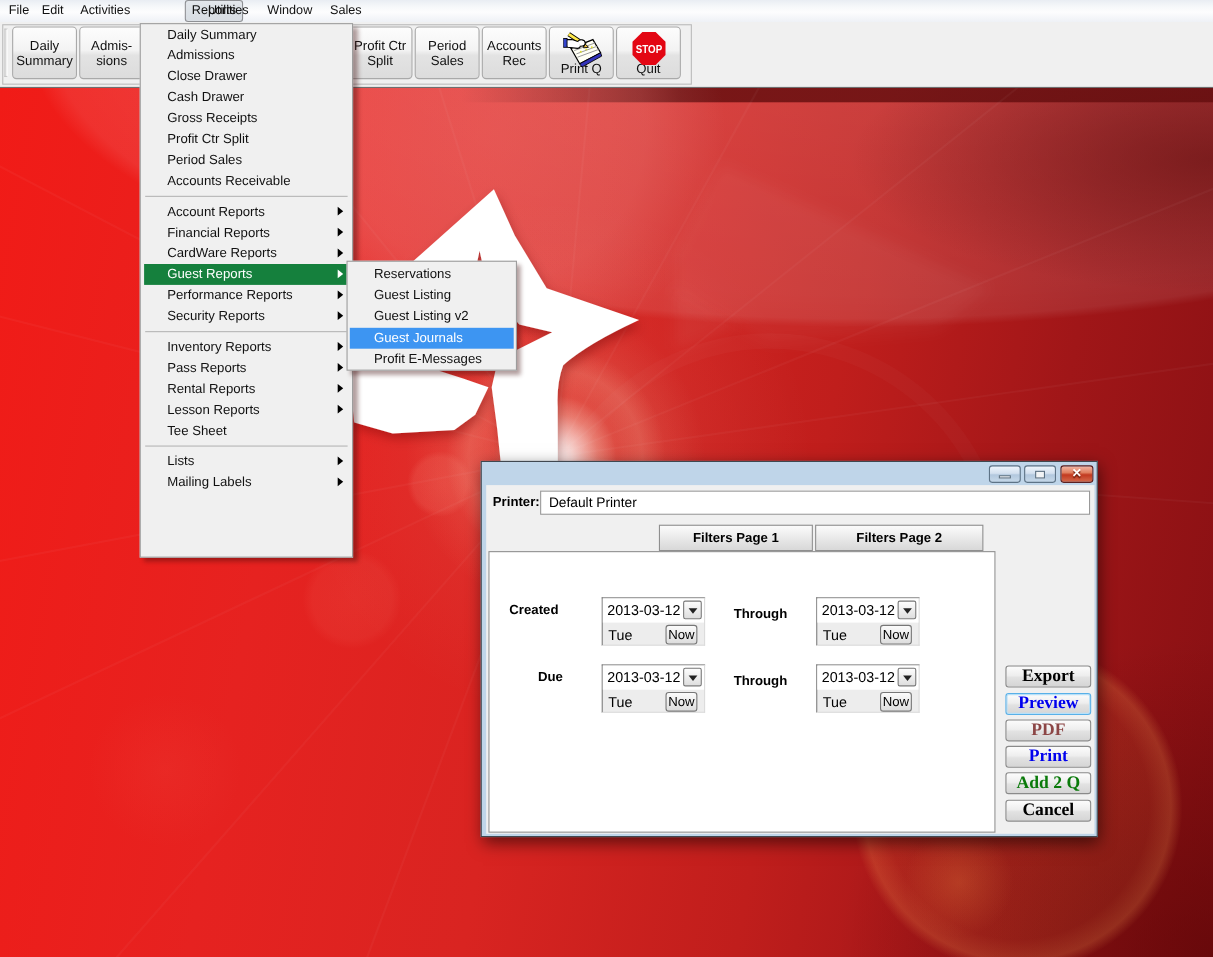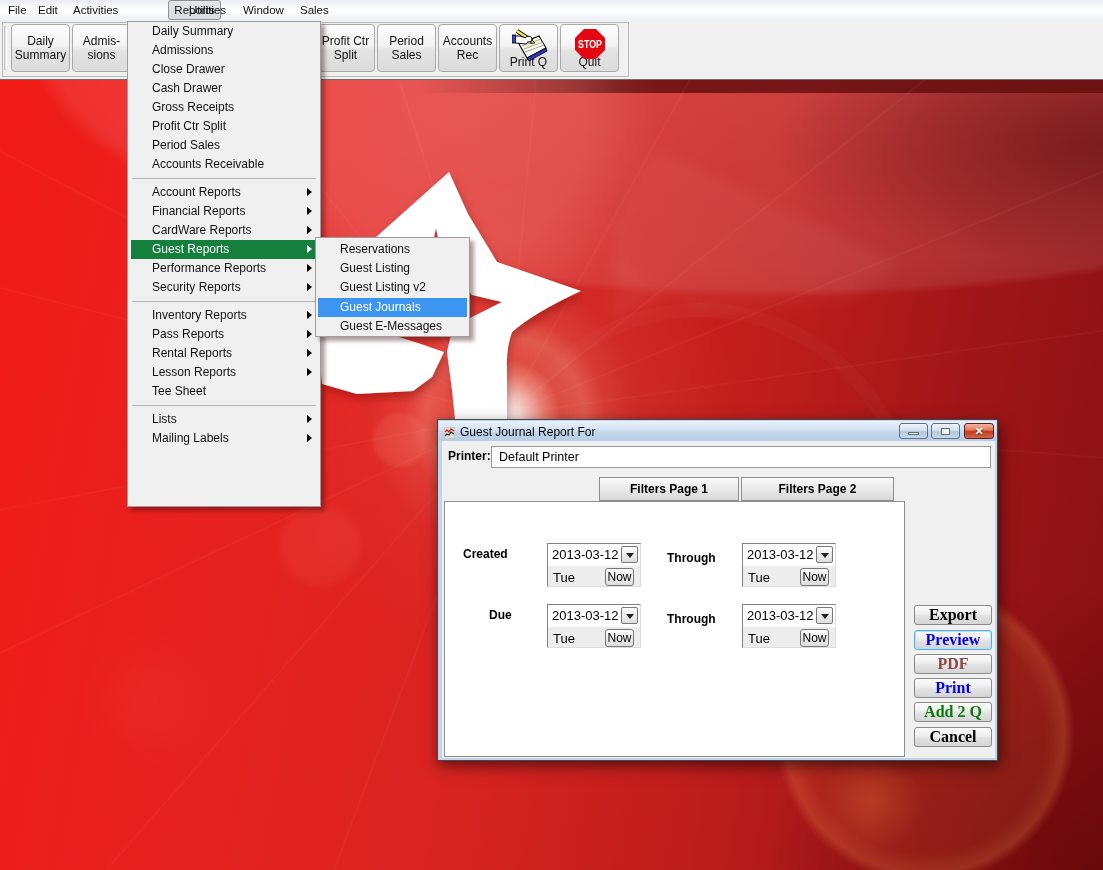--- a/index.html
+++ b/index.html
@@ -218,32 +218,24 @@
     <div class="msep"></div>
     <div class="mitem">Lists<span class="arr"></span></div>
     <div class="mitem">Mailing Labels<span class="arr"></span></div>
   </div>
 
   <div id="submenu">
     <div class="sitem">Reservations</div>
     <div class="sitem">Guest Listing</div>
     <div class="sitem">Guest Listing v2</div>
     <div class="sitem shl">Guest Journals</div>
-    <div class="sitem">Guest E-Messages</div>
+    <div class="sitem">Profit E-Messages</div>
   </div>
 
   <div id="dlg">
-    <div id="dtitle">
-      <svg id="dicon" viewBox="0 0 11 12">
-        <rect x="0" y="0" width="11" height="12" fill="#e2e0da" stroke="#aaa" stroke-width="0.8"></rect>
-        <polyline points="1,5 3,3 5,5 7,2 10,4" fill="none" stroke="#cc2222" stroke-width="1.3"></polyline>
-        <polyline points="1,9 3,7 5,8 7,5 10,7" fill="none" stroke="#222" stroke-width="1.1"></polyline>
-      </svg>
-      <span>Guest Journal Report For</span>
-    </div>
     <div class="wbtn" style="left:461px">
       <span class="wglyph" style="left:8px;top:8px;width:11px;height:3px;"></span>
     </div>
     <div class="wbtn" style="left:493px">
       <span class="wglyph" style="left:9px;top:4px;width:9px;height:7px;"></span>
     </div>
     <div class="wbtn" id="wclose" style="left:526px"></div>
     <div id="dbody">
       <div class="blabel" style="left:6px;top:8px;">Printer:</div>
       <div id="printbox">Default Printer</div>

